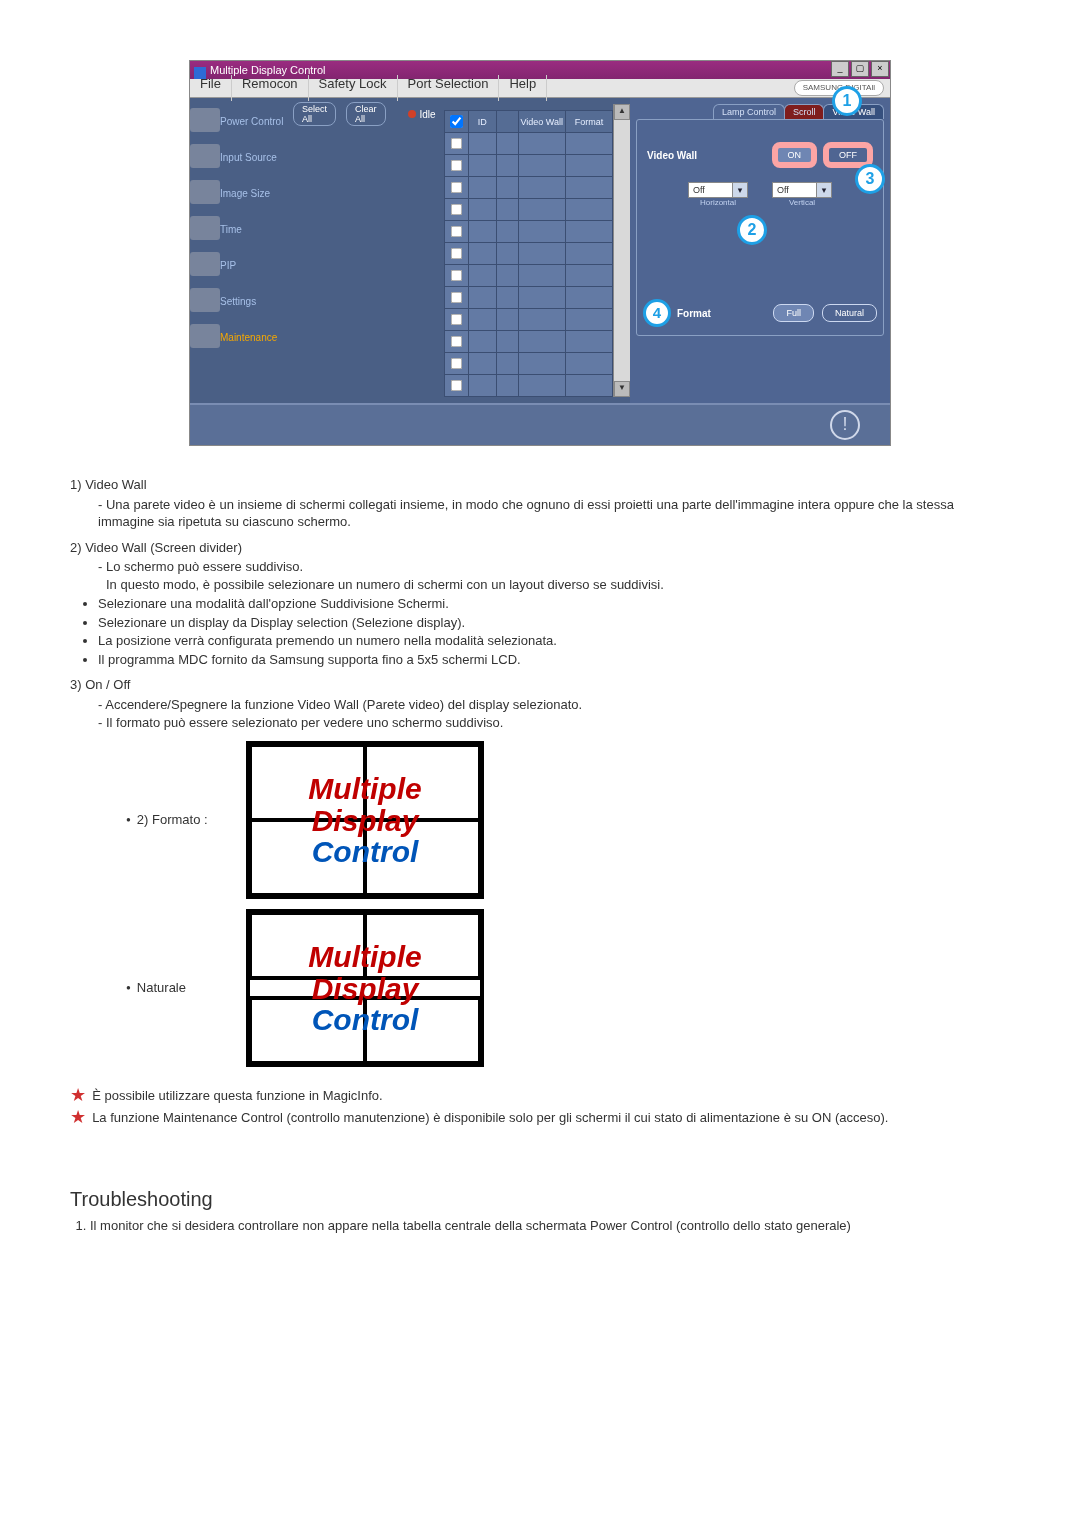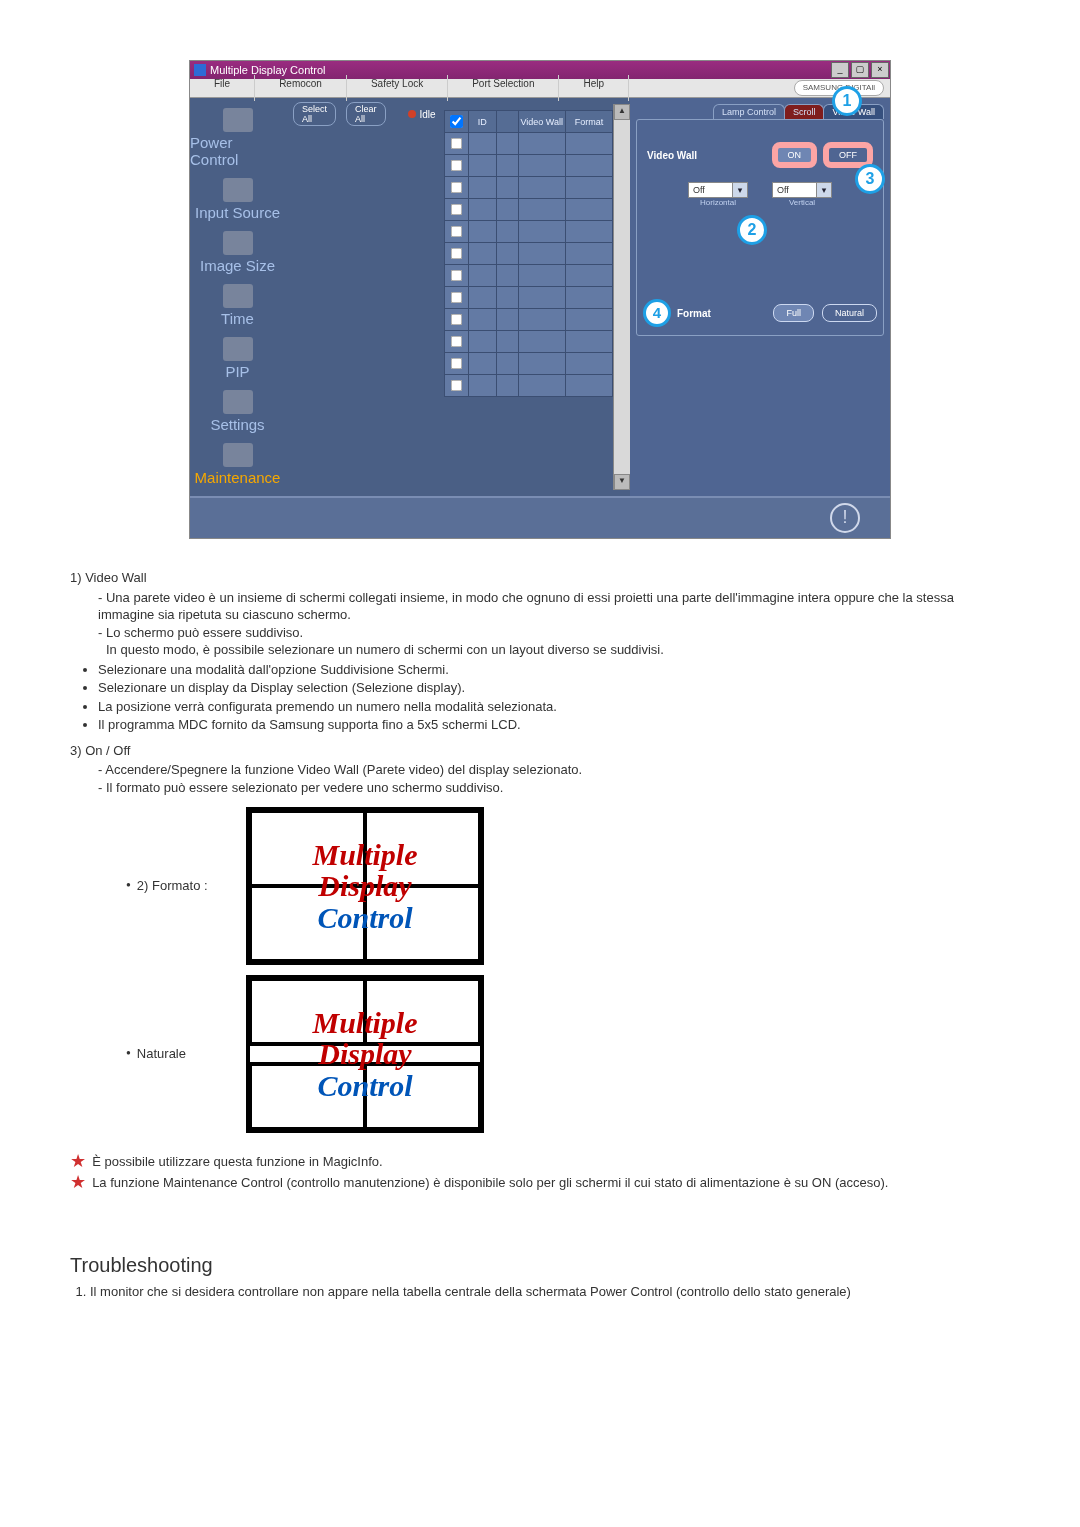--- a/index.html
+++ b/index.html
@@ -1,33 +1,33 @@
 <!DOCTYPE html>
 <html><head>
 <meta charset="utf-8">
 <style>
   html,body{margin:0;padding:0;background:#fff;font-family:Arial,Helvetica,sans-serif;font-size:12px;color:#000}
   .page{width:1080px;margin:0 auto;padding:60px 70px 40px 70px;box-sizing:border-box}
 
   
   .app{width:700px;margin:0 auto 30px auto;border:1px solid #888;background:#4a5f85;position:relative;font-family:Tahoma,Arial,sans-serif;font-size:10px;color:#fff}
   
-  .titlebar{height:18px;line-height:18px;background:linear-gradient(#9a2c80,#832570);display:flex;align-items:center;padding-left:4px;font-size:11px;color:#fff}
+  .titlebar{height:18px;line-height:18px;background:linear-gradient(#9a2c80,#832570);display:flex;align-items:flex-end;padding-left:4px;font-size:11px;color:#fff}
   .titlebar .winbtns{margin-left:auto;display:flex}
   .titlebar .winbtn{width:16px;height:14px;margin:2px 1px;background:#ccc;border:1px solid #666;font-size:9px;text-align:center;line-height:12px;color:#000}
   .title-icon{width:12px;height:12px;background:#2e6bd6;margin-right:4px}
   
   .menubar{height:18px;background:#e6e6e6;border-bottom:1px solid #999;display:flex;align-items:center;position:relative}
-  .menubar .menu{padding:0 24px;font-size:10px;color:#333;border-right:1px solid #ccc;height:26px;line-height:18px}
+  .menubar .menu{padding:0 10px;font-size:13px;color:#333;border-right:1px solid #ccc;height:26px;line-height:18px}
   .menubar .brand{position:absolute;right:6px;top:1px;height:14px;padding:0 8px;border:1px solid #aaa;border-radius:8px;background:#fff;font-size:8px;line-height:14px;color:#555}
   
   .body{display:flex;background:#4a5f85}
   
   .sidebar{width:95px;background:#4a5f85;padding:6px 0 4px 0}
-  .sideitem{display:flex;flex-direction:column;align-items:center;padding:4px 0 6px 0;color:#a7c0e8;font-size:15px}
+  .sideitem{display:flex;flex-direction:row;align-items:center;padding:4px 0 6px 0;color:#a7c0e8;font-size:10px}
   .sideitem.active{color:#f6a800}
   .sideico{width:30px;height:24px;border-radius:3px;background:#78849c;margin-bottom:2px}
   
   .center{flex:1;background:#4a5f85;padding:6px 0;display:flex;flex-direction:row}
   .topbtns{height:20px;display:flex;align-items:center;padding:0 8px}
   .pill{border:1px solid #8aa0c4;border-radius:8px;padding:1px 8px;font-size:9px;margin-right:10px;background:#4a5f85}
   .idle{display:flex;align-items:center;font-size:10px;color:#fff;margin-left:12px}
   .idle .dot{width:8px;height:8px;border-radius:50%;background:#d04028;margin-right:4px}
   .table{background:#4a5f85;margin-top:6px;border-collapse:collapse;width:100%;table-layout:fixed}
   .table th{background:#556c94;border:1px solid #3b4e72;height:16px;font-weight:normal;font-size:9px;color:#e6eeff}
@@ -75,21 +75,21 @@
   .doc .indent1{margin-left:28px}
   .doc ul{margin:2px 0 2px 32px;padding:0}
   .doc ul li{margin:1px 0;list-style:disc}
 
   
   .tileblock{display:flex;align-items:center;margin:10px 0 10px 56px}
   .tileblock .lead{width:120px;display:flex;align-items:center}
   .tileblock .lead::before{content:"\25CF";font-size:8px;margin-right:6px}
   .mdcgrid{width:230px;height:150px;border:4px solid #000;display:grid;grid-template-columns:1fr 1fr;grid-template-rows:1fr 1fr;position:relative;background:#fff}
   .mdcgrid .cell{border:2px solid #000;display:flex;align-items:center;justify-content:center}
-  .mdcgrid .txt{position:absolute;left:0;right:0;top:50%;transform:translateY(-50%);text-align:center;font-style:italic;font-weight:bold;font-family:Liberation Serif, serif;font-size:30px;line-height:1.05}
+  .mdcgrid .txt{position:absolute;left:0;right:0;top:50%;transform:translateY(-50%);text-align:center;font-style:italic;font-weight:bold;font-family:Liberation Sans, sans-serif;font-size:30px;line-height:1.05}
   .mdcgrid .txt .l1{color:#c00000}
   .mdcgrid .txt .l2{color:#c00000}
   .mdcgrid .txt .l3{color:#0055b8}
   .mdcgrid.natural .hbar{position:absolute;left:0;right:0;top:50%;height:16px;transform:translateY(-50%);background:#fff;border-top:4px solid #000;border-bottom:4px solid #000}
   .mdcgrid.natural .txt{z-index:1}
 
   .notes{margin:20px 0 0 0}
   .notes .starline{display:flex;align-items:flex-start;margin:4px 0;font-size:13px;font-family:Verdana,Arial,sans-serif}
   .star{color:#d03030;font-size:18px;line-height:16px;margin-right:6px}
 
@@ -325,20 +325,21 @@
 
     <div class="status">
       <div class="statusico">!</div>
     </div>
   </div>
 
   <div class="doc">
     <div class="item">1)  Video Wall</div>
     <div class="indent1">- Una parete video è un insieme di schermi collegati insieme, in modo che ognuno di essi proietti una parte dell'immagine intera oppure che la stessa immagine sia ripetuta su ciascuno schermo.</div>
 
+    <div class="item">2)  Video Wall (Screen divider)</div>
     <div class="indent1">- Lo schermo può essere suddiviso.</div>
     <div class="indent1" style="margin-left:36px">In questo modo, è possibile selezionare un numero di schermi con un layout diverso se suddivisi.</div>
     <ul class="indent1">
       <li>Selezionare una modalità dall'opzione Suddivisione Schermi.</li>
       <li>Selezionare un display da Display selection (Selezione display).</li>
       <li>La posizione verrà configurata premendo un numero nella modalità selezionata.</li>
       <li>Il programma MDC fornito da Samsung supporta fino a 5x5 schermi LCD.</li>
     </ul>
 
     <div class="item" style="">3)  On / Off</div>

